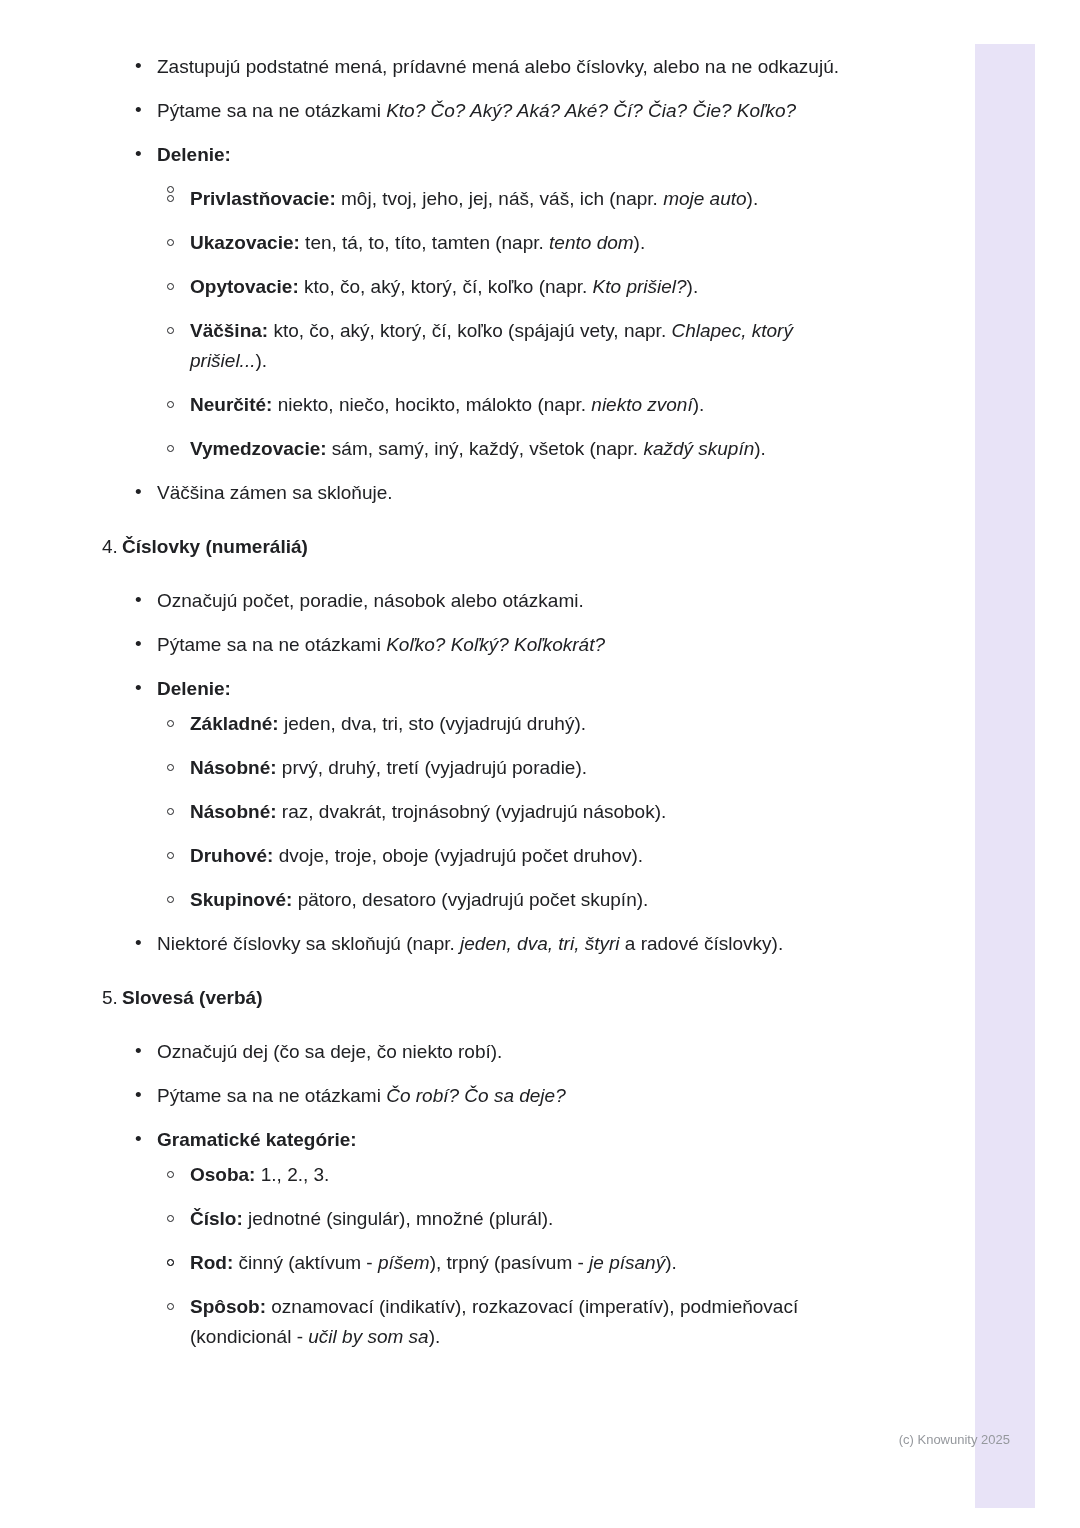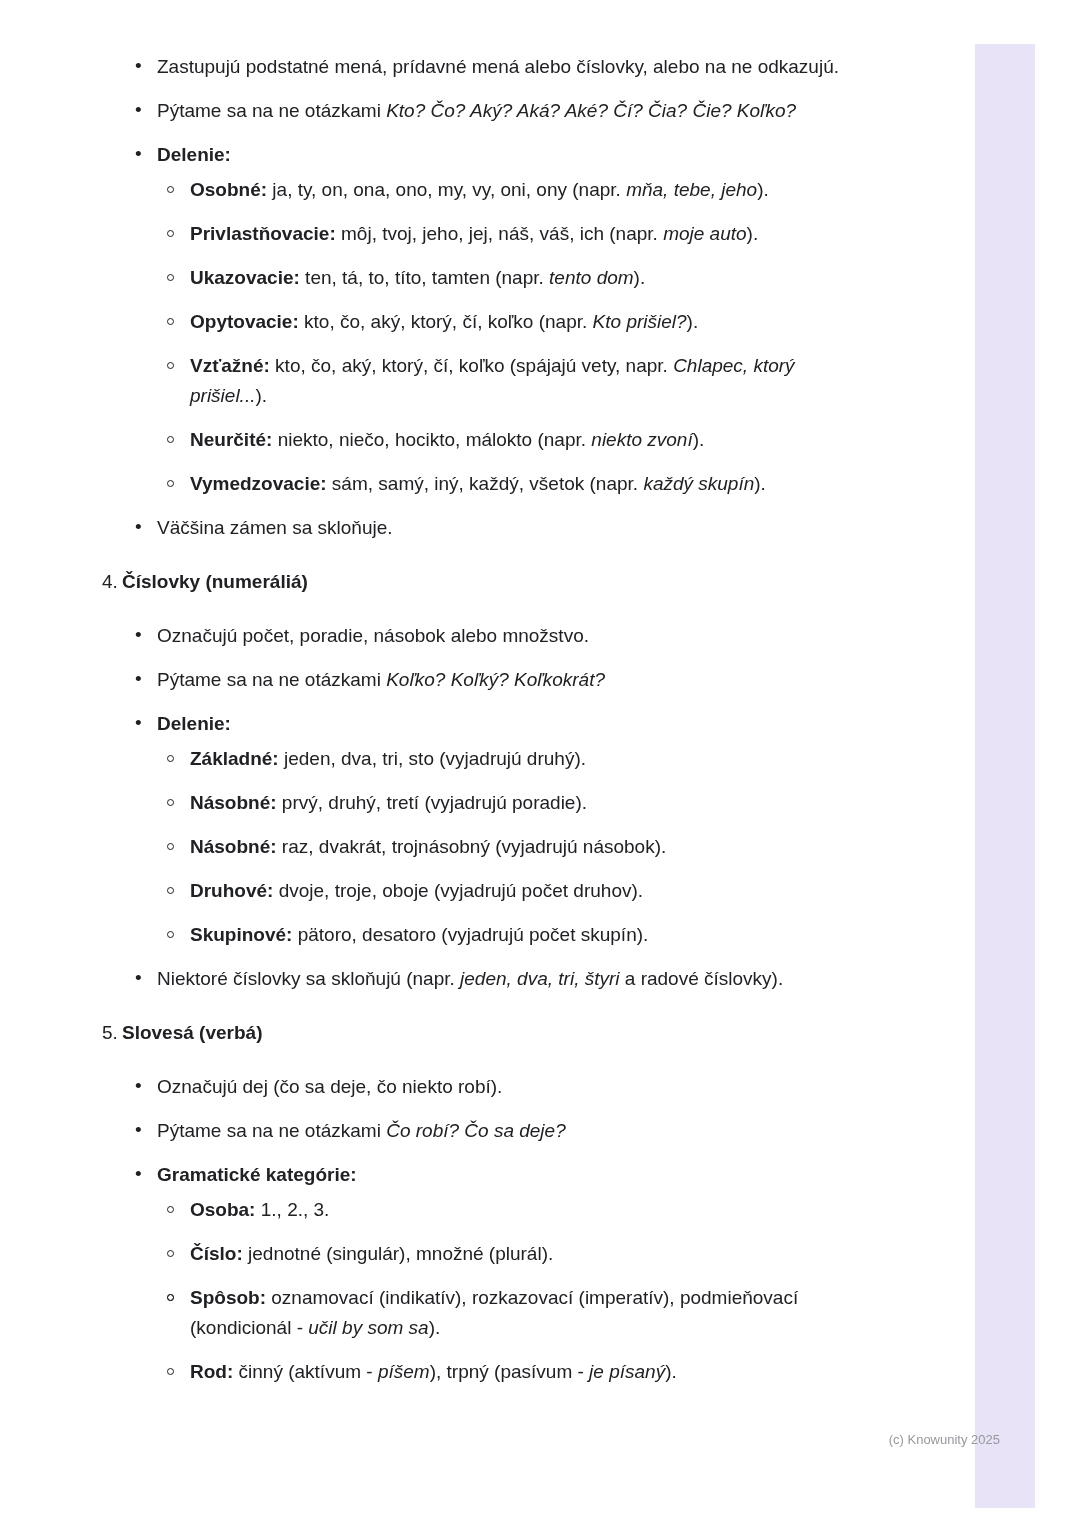--- a/index.html
+++ b/index.html
@@ -59,57 +59,57 @@
     border: 1.6px solid #202124;
     border-radius: 50%;
     box-sizing: border-box;
     display: inline-block;
   }
   .seg.b { font-weight: 700; }
   .seg.i { font-style: italic; }
   .copyright {
     position: absolute;
     top: 1432px;
-    right: 80px;
+    right: 70px;
     font-size: 13px;
     color: #95989d;
     z-index: 2;
   }
 </style>
 </head>
 <body>
 
 <div class="page">
   <div class="stripe" style="background: rgb(232, 227, 247);"></div>
   <div class="doc">
       <div class="block b1"><span class="marker-b1">•</span><span class="content"><span class="seg">Zastupujú podstatné mená, prídavné mená alebo číslovky, alebo na ne odkazujú.</span></span></div>
       <div class="block b1"><span class="marker-b1">•</span><span class="content"><span class="seg">Pýtame sa na ne otázkami </span><span class="seg i">Kto? Čo? Aký? Aká? Aké? Čí? Čia? Čie? Koľko?</span></span></div>
       <div class="block b1"><span class="marker-b1">•</span><span class="content"><span class="seg b">Delenie:</span></span></div>
-      <div class="block b2"><span class="marker-b2"></span><span class="content"><span class="seg b">Osobné:</span><span class="seg"> ja, ty, on, ona, ono, my, vy, oni, ony (napr. </span><span class="seg i">mňa, tebe, jeho</span><span class="seg">).</span></span></div>
+      <div class="block b2"><span class="marker-b2"></span></div>
       <div class="block b2"><span class="marker-b2"></span><span class="content"><span class="seg b">Privlastňovacie:</span><span class="seg"> môj, tvoj, jeho, jej, náš, váš, ich (napr. </span><span class="seg i">moje auto</span><span class="seg">).</span></span></div>
       <div class="block b2"><span class="marker-b2"></span><span class="content"><span class="seg b">Ukazovacie:</span><span class="seg"> ten, tá, to, títo, tamten (napr. </span><span class="seg i">tento dom</span><span class="seg">).</span></span></div>
       <div class="block b2"><span class="marker-b2"></span><span class="content"><span class="seg b">Opytovacie:</span><span class="seg"> kto, čo, aký, ktorý, čí, koľko (napr. </span><span class="seg i">Kto prišiel?</span><span class="seg">).</span></span></div>
-      <div class="block b2"><span class="marker-b2"></span><span class="content"><span class="seg b">Vzťažné:</span><span class="seg"> kto, čo, aký, ktorý, čí, koľko (spájajú vety, napr. </span><span class="seg i">Chlapec, ktorý prišiel...</span><span class="seg">).</span></span></div>
+      <div class="block b2"><span class="marker-b2"></span><span class="content"><span class="seg b">Väčšina:</span><span class="seg"> kto, čo, aký, ktorý, čí, koľko (spájajú vety, napr. </span><span class="seg i">Chlapec, ktorý prišiel...</span><span class="seg">).</span></span></div>
       <div class="block b2"><span class="marker-b2"></span><span class="content"><span class="seg b">Neurčité:</span><span class="seg"> niekto, niečo, hocikto, málokto (napr. </span><span class="seg i">niekto zvoní</span><span class="seg">).</span></span></div>
       <div class="block b2"><span class="marker-b2"></span><span class="content"><span class="seg b">Vymedzovacie:</span><span class="seg"> sám, samý, iný, každý, všetok (napr. </span><span class="seg i">každý skupín</span><span class="seg">).</span></span></div>
       <div class="block b1"><span class="marker-b1">•</span><span class="content"><span class="seg">Väčšina zámen sa skloňuje.</span></span></div>
       <div class="block numbered"><span class="marker-num">4.</span><span class="content"><span class="seg b">Číslovky (numeráliá)</span></span></div>
-      <div class="block b1"><span class="marker-b1">•</span><span class="content"><span class="seg">Označujú počet, poradie, násobok alebo množstvo.</span></span></div>
+      <div class="block b1"><span class="marker-b1">•</span><span class="content"><span class="seg">Označujú počet, poradie, násobok alebo otázkami.</span></span></div>
       <div class="block b1"><span class="marker-b1">•</span><span class="content"><span class="seg">Pýtame sa na ne otázkami </span><span class="seg i">Koľko? Koľký? Koľkokrát?</span></span></div>
       <div class="block b1"><span class="marker-b1">•</span><span class="content"><span class="seg b">Delenie:</span></span></div>
       <div class="block b2"><span class="marker-b2"></span><span class="content"><span class="seg b">Základné:</span><span class="seg"> jeden, dva, tri, sto (vyjadrujú druhý).</span></span></div>
       <div class="block b2"><span class="marker-b2"></span><span class="content"><span class="seg b">Násobné:</span><span class="seg"> prvý, druhý, tretí (vyjadrujú poradie).</span></span></div>
       <div class="block b2"><span class="marker-b2"></span><span class="content"><span class="seg b">Násobné:</span><span class="seg"> raz, dvakrát, trojnásobný (vyjadrujú násobok).</span></span></div>
       <div class="block b2"><span class="marker-b2"></span><span class="content"><span class="seg b">Druhové:</span><span class="seg"> dvoje, troje, oboje (vyjadrujú počet druhov).</span></span></div>
       <div class="block b2"><span class="marker-b2"></span><span class="content"><span class="seg b">Skupinové:</span><span class="seg"> pätoro, desatoro (vyjadrujú počet skupín).</span></span></div>
       <div class="block b1"><span class="marker-b1">•</span><span class="content"><span class="seg">Niektoré číslovky sa skloňujú (napr. </span><span class="seg i">jeden, dva, tri, štyri</span><span class="seg"> a radové číslovky).</span></span></div>
       <div class="block numbered"><span class="marker-num">5.</span><span class="content"><span class="seg b">Slovesá (verbá)</span></span></div>
       <div class="block b1"><span class="marker-b1">•</span><span class="content"><span class="seg">Označujú dej (čo sa deje, čo niekto robí).</span></span></div>
       <div class="block b1"><span class="marker-b1">•</span><span class="content"><span class="seg">Pýtame sa na ne otázkami </span><span class="seg i">Čo robí? Čo sa deje?</span></span></div>
       <div class="block b1"><span class="marker-b1">•</span><span class="content"><span class="seg b">Gramatické kategórie:</span></span></div>
       <div class="block b2"><span class="marker-b2"></span><span class="content"><span class="seg b">Osoba:</span><span class="seg"> 1., 2., 3.</span></span></div>
       <div class="block b2"><span class="marker-b2"></span><span class="content"><span class="seg b">Číslo:</span><span class="seg"> jednotné (singulár), množné (plurál).</span></span></div>
       <div class="block b2"><span class="marker-b2"></span></div>
+      <div class="block b2"><span class="marker-b2"></span><span class="content"><span class="seg b">Rod:</span><span class="seg"> činný (aktívum - </span><span class="seg i">píšem</span><span class="seg">), trpný (pasívum - </span><span class="seg i">je písaný</span><span class="seg">).</span></span></div>
       <div class="block b2"><span class="marker-b2"></span><span class="content"><span class="seg b">Spôsob:</span><span class="seg"> oznamovací (indikatív), rozkazovací (imperatív), podmieňovací (kondicionál - </span><span class="seg i">učil by som sa</span><span class="seg">).</span></span></div>
-      <div class="block b2"><span class="marker-b2"></span><span class="content"><span class="seg b">Rod:</span><span class="seg"> činný (aktívum - </span><span class="seg i">píšem</span><span class="seg">), trpný (pasívum - </span><span class="seg i">je písaný</span><span class="seg">).</span></span></div>
     </div>
   <div class="copyright">(c) Knowunity 2025</div>
 </div>
 
 </body></html>

